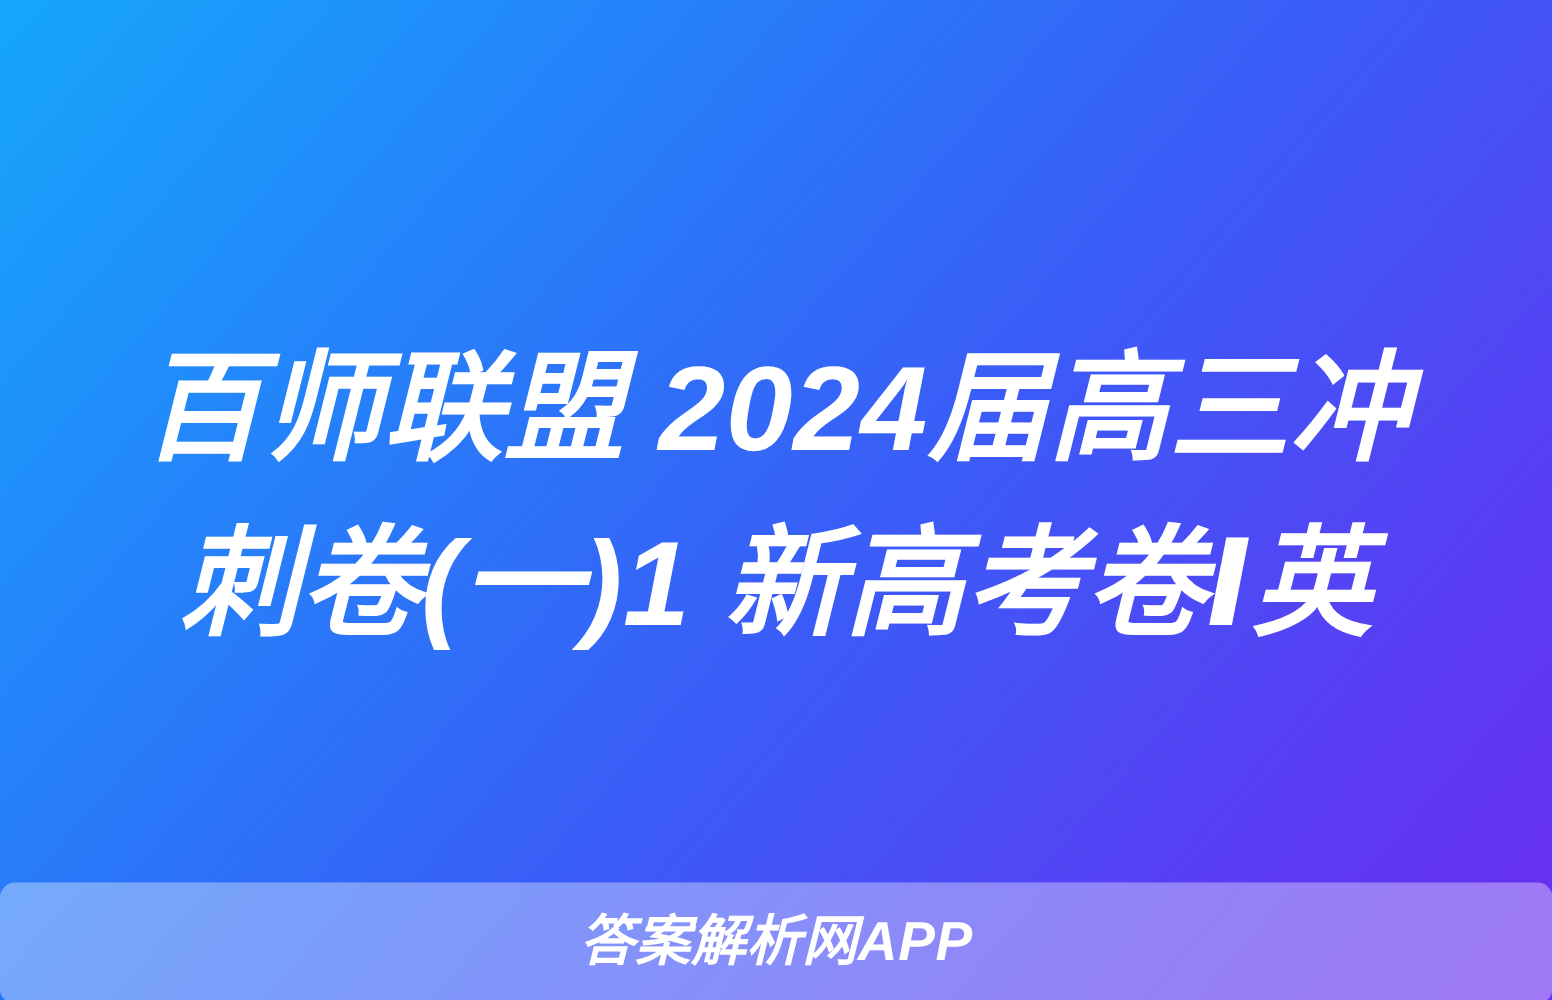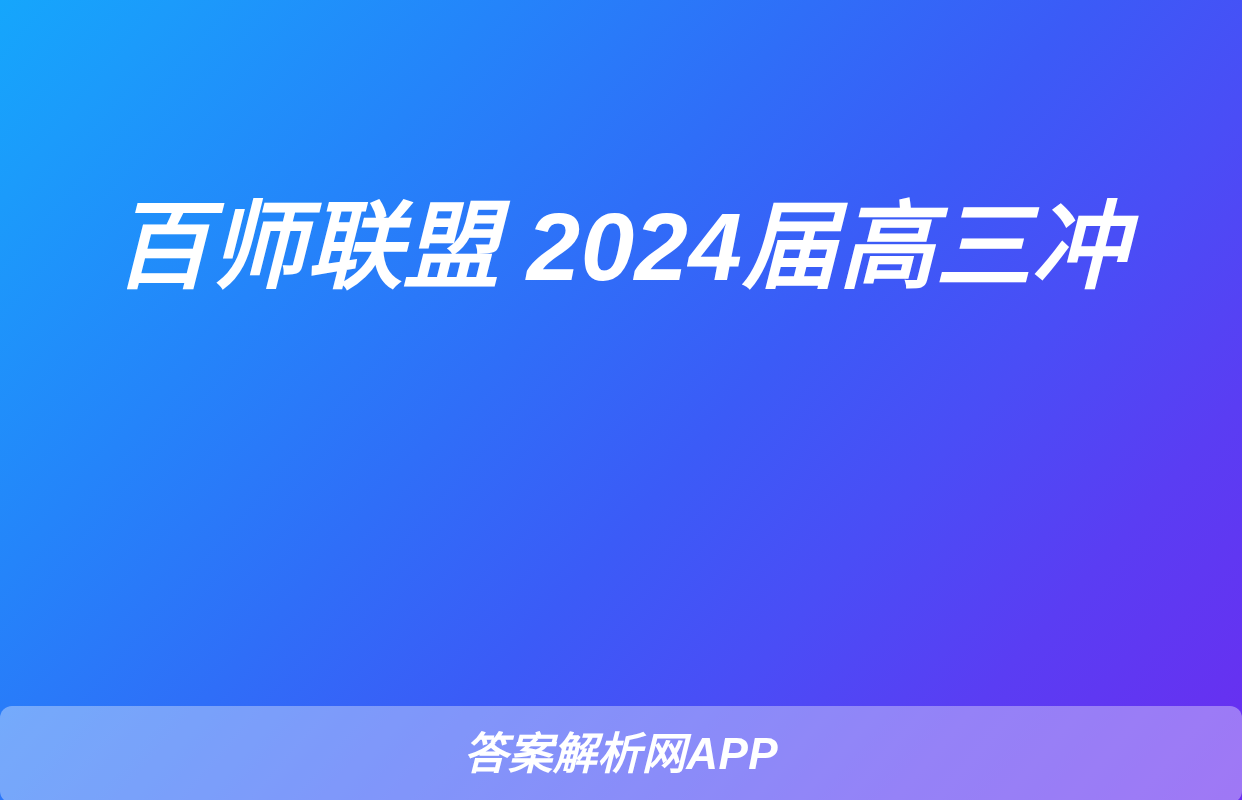--- a/index.html
+++ b/index.html
@@ -39,21 +39,21 @@
   
   .title-block {
     position: absolute;
     left: 0;
     right: 0;
     top: 178px;
     height: 440px;
     display: flex;
     flex-direction: column;
     align-items: center;
-    justify-content: flex-start;
+    justify-content: center;
     padding: 0 38px;
     box-sizing: border-box;
     z-index: 3;
   }
 
   .title-text {
     margin: 0;
     width: 100%;
     text-align: center;
     color: #ffffff;
@@ -97,19 +97,20 @@
 </style>
 </head>
 <body>
 
 <div id="poster">
 
   <div class="bg-gradient"></div>
 
   <div class="title-block">
     <div class="title-text">百师联盟 2024届高三冲</div>
+    <div class="title-text">刺卷(一)1 新高考卷Ⅰ英</div>
   </div>
 
   <div class="watermark-band">
     <div class="watermark-text">答案解析网APP</div>
   </div>
 
 </div>
 
 </body></html>

